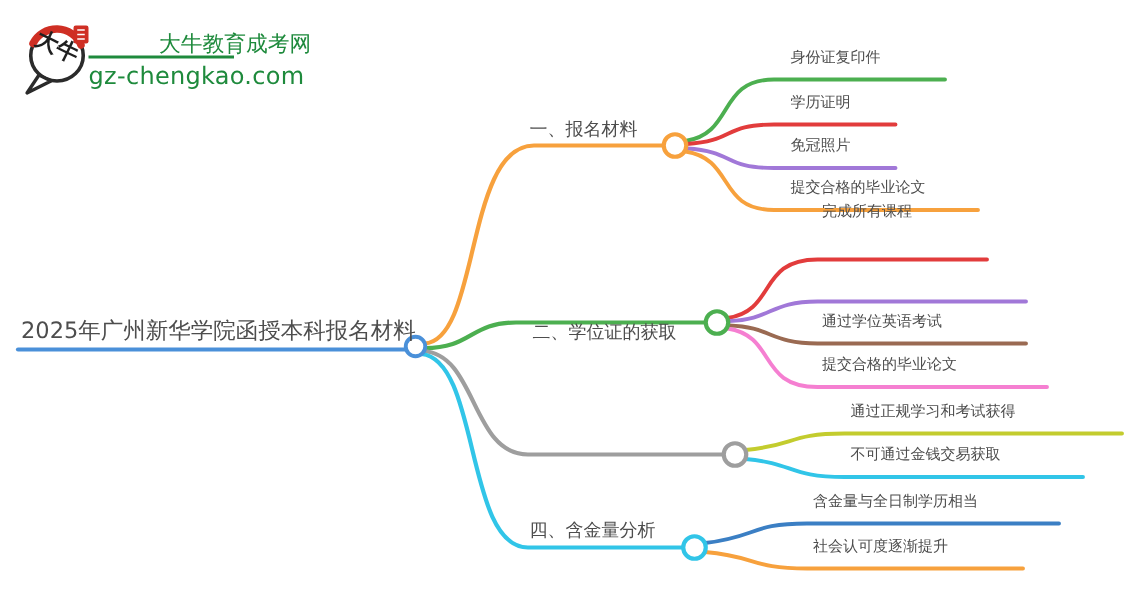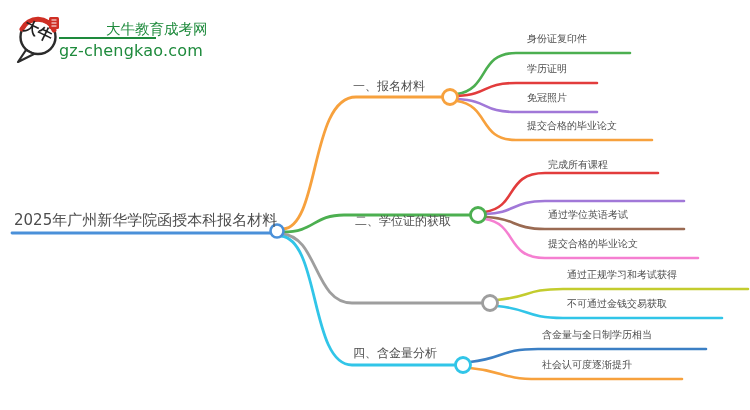--- a/index.html
+++ b/index.html
@@ -67,21 +67,21 @@
 
   <div class="lbl root-lbl">2025年广州新华学院函授本科报名材料</div>
 
   <div class="lbl b-lbl" style="left:353px;top:80px">一、报名材料</div>
   <div class="lbl c-lbl" style="left:527px;top:34px">身份证复印件</div>
   <div class="lbl c-lbl" style="left:527px;top:64px">学历证明</div>
   <div class="lbl c-lbl" style="left:527px;top:93px">免冠照片</div>
   <div class="lbl c-lbl" style="left:527px;top:121px">提交合格的毕业论文</div>
 
   <div class="lbl b-lbl" style="left:355px;top:215px">二、学位证的获取</div>
-  <div class="lbl c-lbl" style="left:548px;top:160px">完成所有课程</div>
+  <div class="lbl c-lbl" style="left:548px;top:137px">完成所有课程</div>
   <div class="lbl c-lbl" style="left:548px;top:210px">通过学位英语考试</div>
   <div class="lbl c-lbl" style="left:548px;top:239px">提交合格的毕业论文</div>
 
   <div class="lbl c-lbl" style="left:567px;top:270px">通过正规学习和考试获得</div>
   <div class="lbl b-lbl" style="left:353px;top:347px">四、含金量分析</div>
 
   <div class="lbl c-lbl" style="left:567px;top:299px">不可通过金钱交易获取</div>
   <div class="lbl c-lbl" style="left:542px;top:330px">含金量与全日制学历相当</div>
   <div class="lbl c-lbl" style="left:542px;top:360px">社会认可度逐渐提升</div>
 

